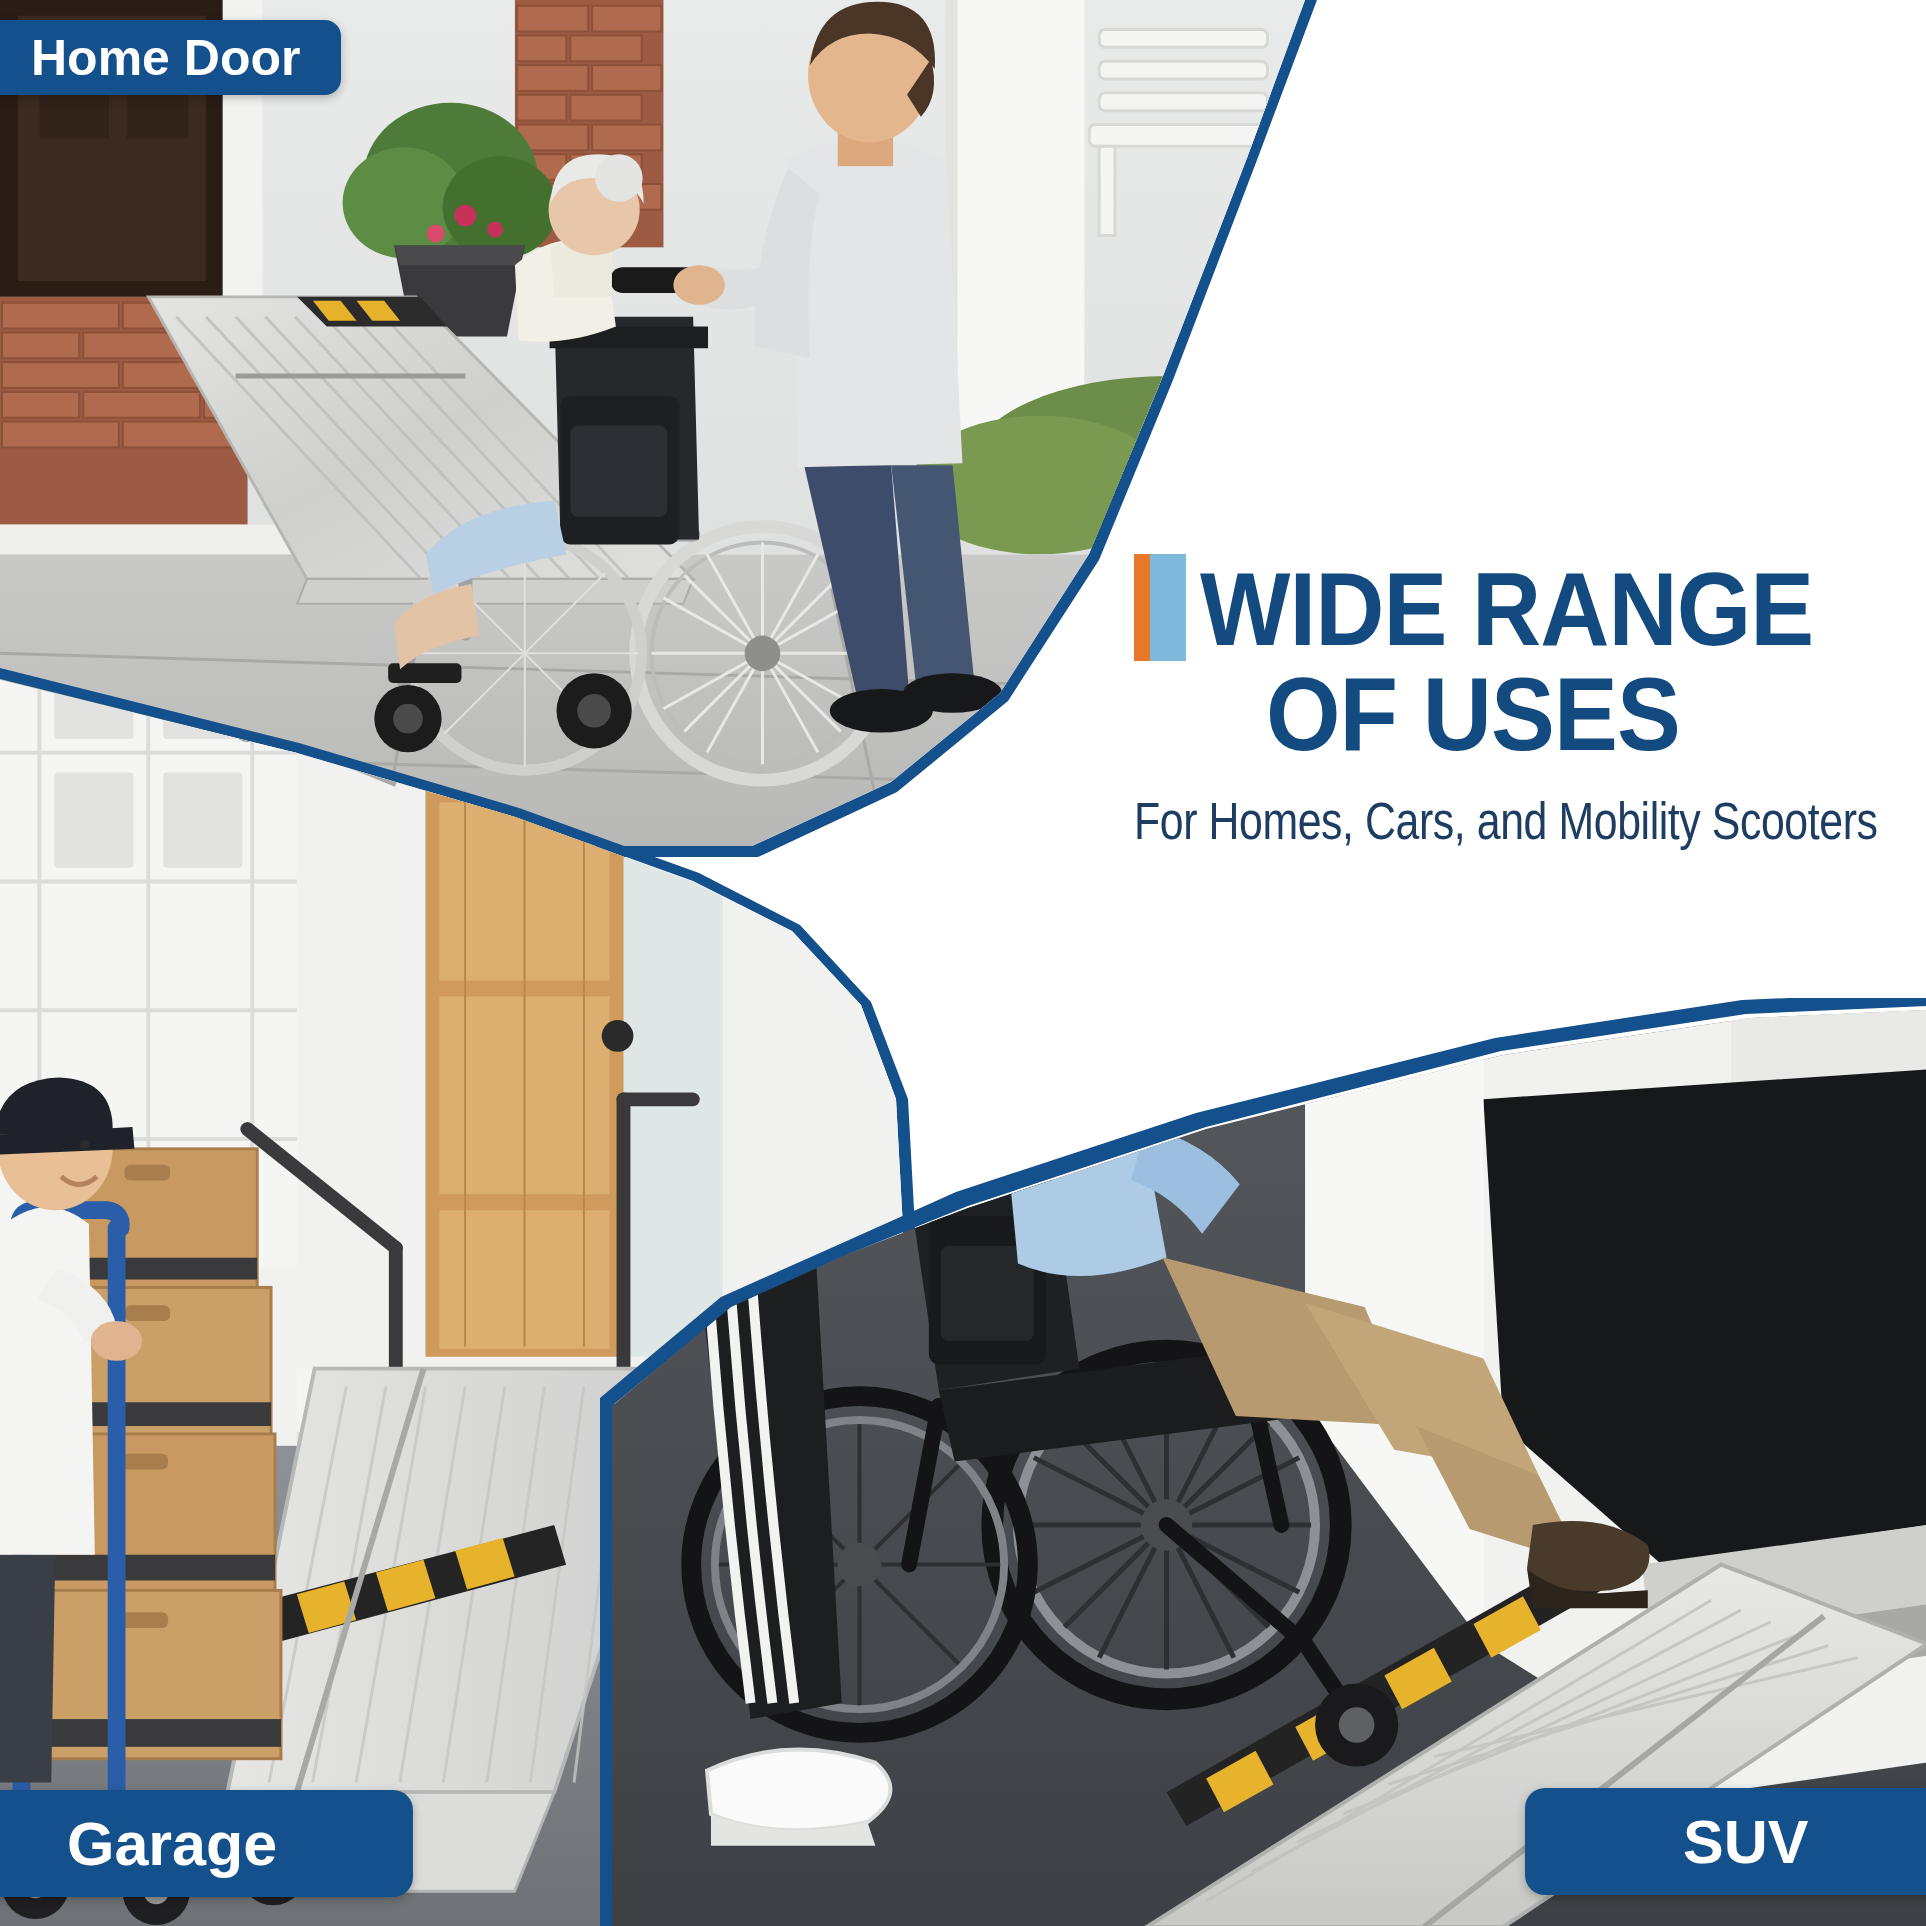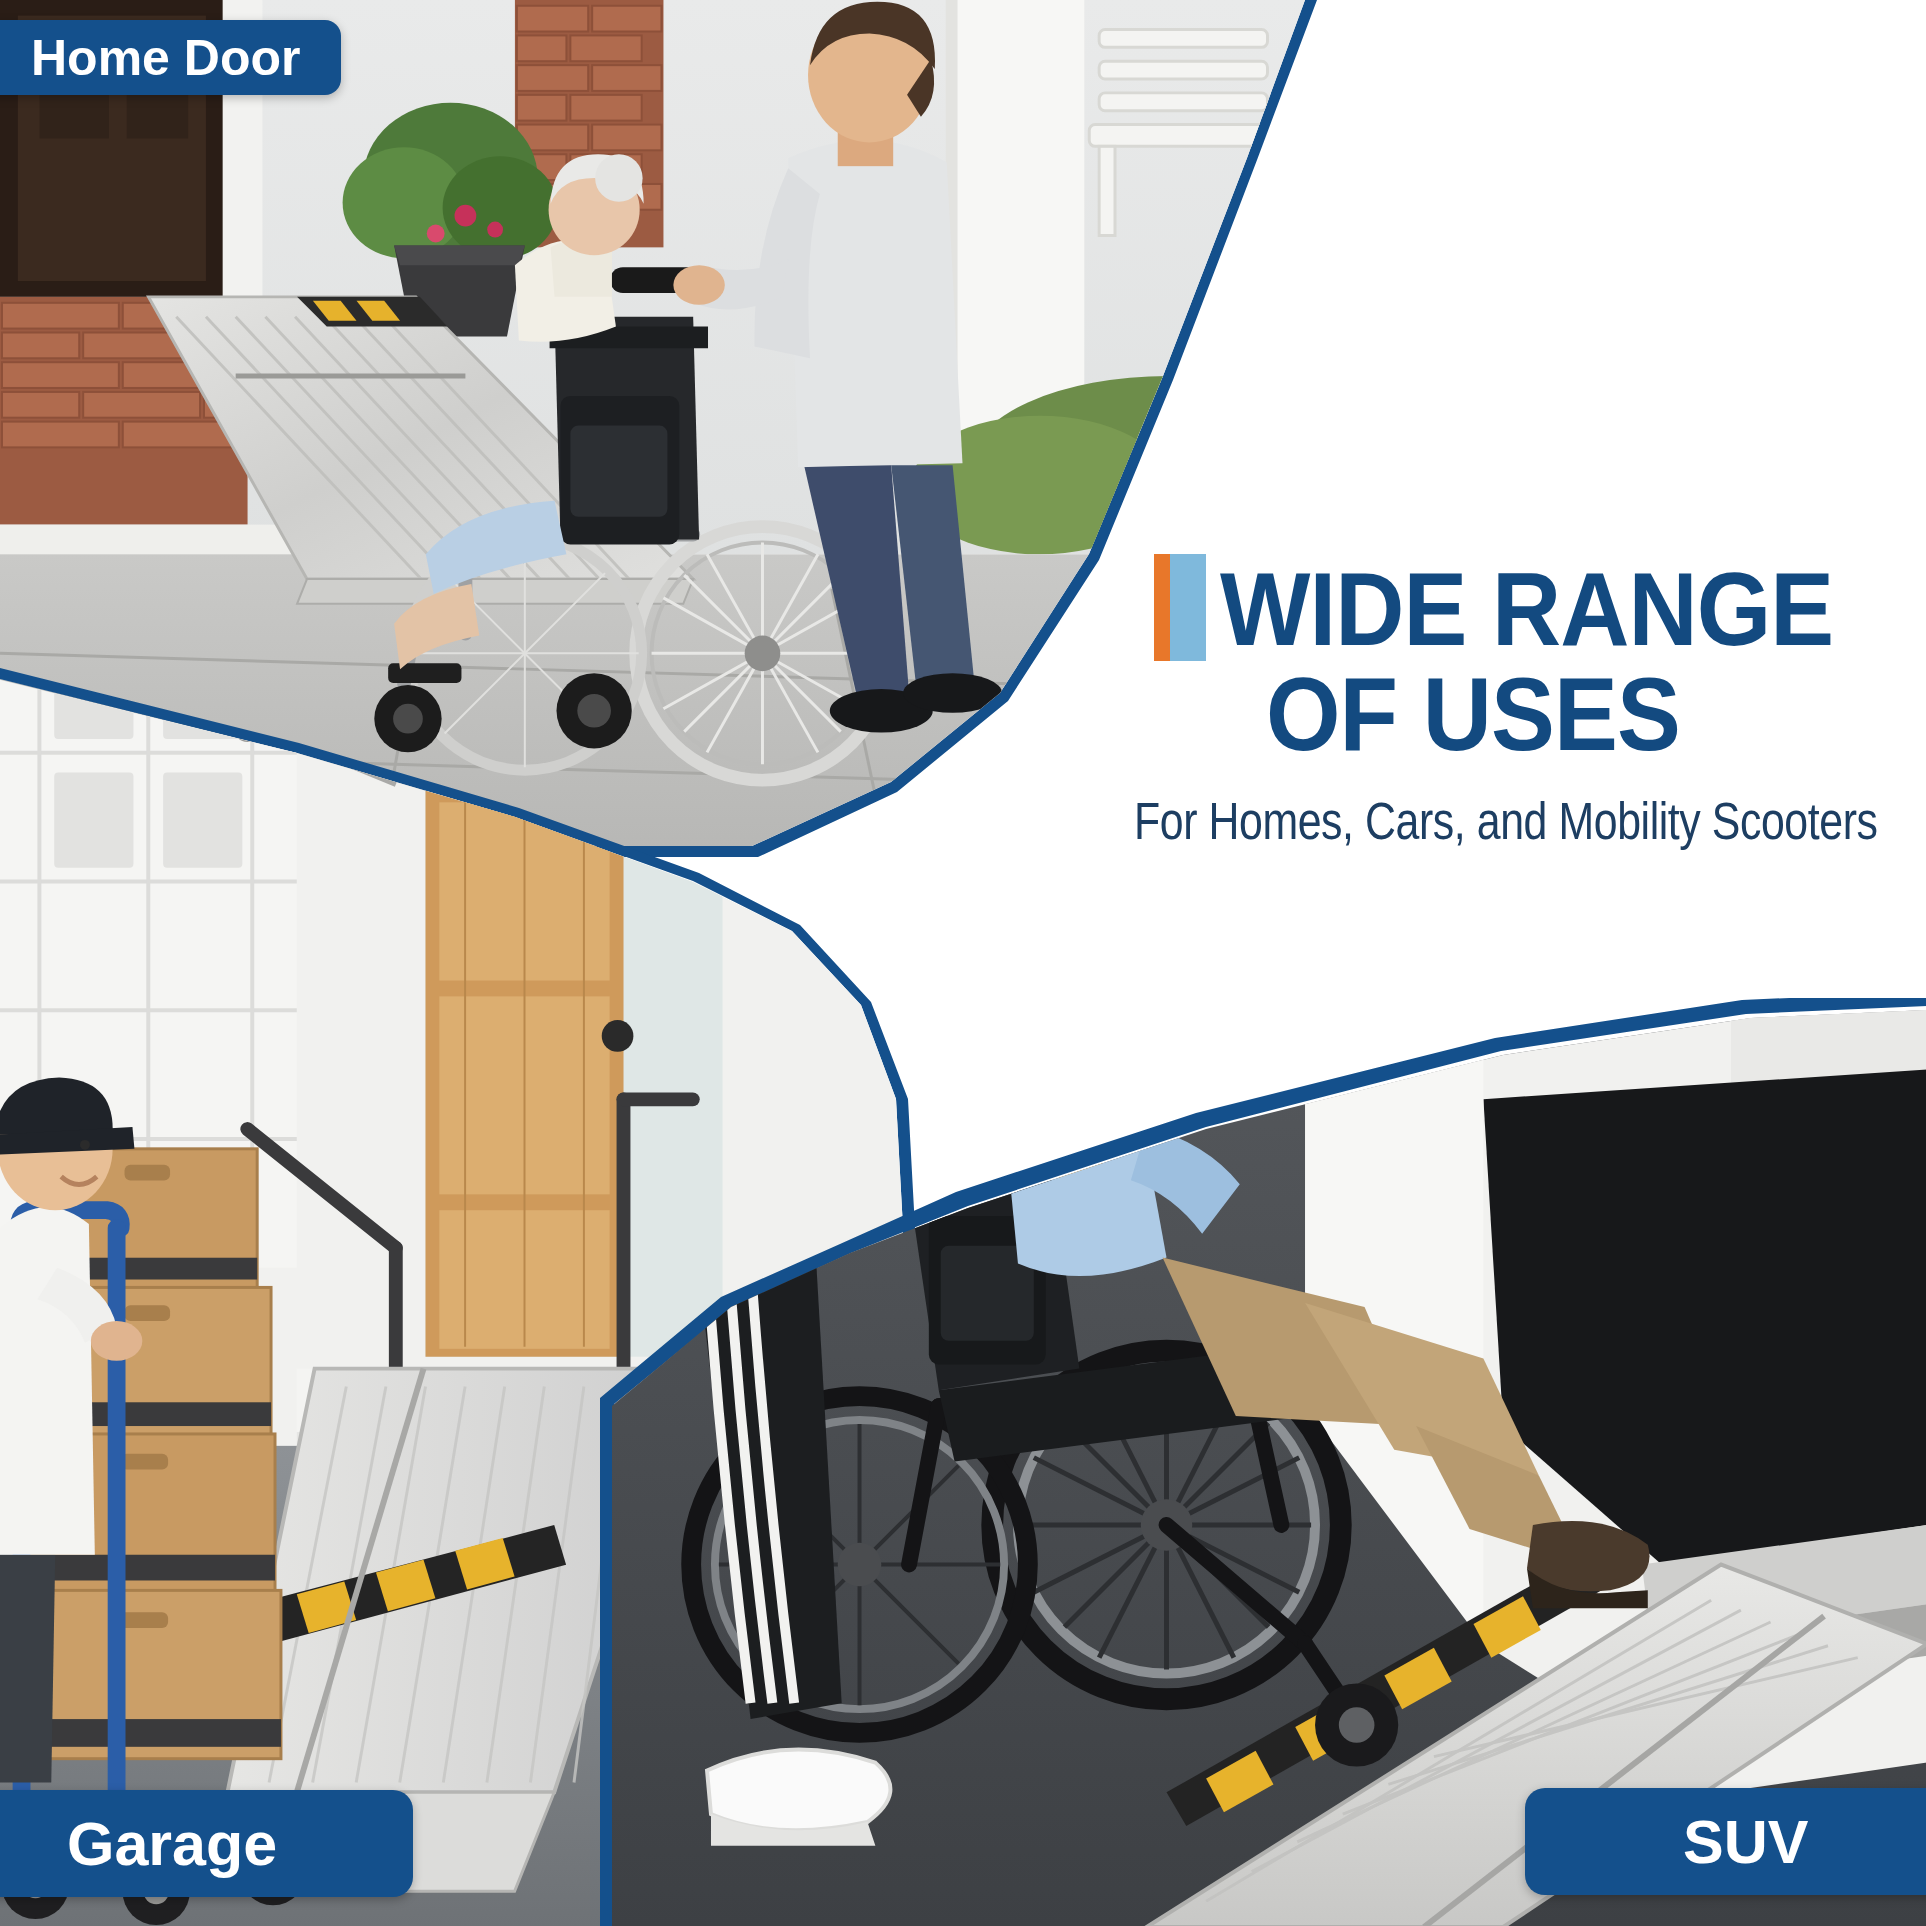--- a/index.html
+++ b/index.html
@@ -61,21 +61,21 @@
 
   
   #text-block{position:absolute;left:1134px;top:554px;width:782px;}
   .headline{
     font-family:"Liberation Sans",sans-serif;
     font-weight:bold;color:#134A80;
     font-size:103px;line-height:0.98;letter-spacing:-1px;
     transform:scaleX(0.93);transform-origin:left center;
     white-space:nowrap;margin:0;
   }
-  #headline-row{display:flex;align-items:stretch;margin-left:20px;}
+  #headline-row{display:flex;align-items:stretch;}
   #accent-orange{width:16px;background:#E8772A;flex:0 0 auto;}
   #accent-blue{width:36px;background:#7FB9DC;flex:0 0 auto;margin-right:14px;}
   #headline-1{padding-top:6px;}
   #headline-2{text-align:center;margin-top:4px;padding-right:53px;}
   #subtitle{
     margin-top:26px;color:#1D3E62;font-size:51px;font-weight:normal;
     font-family:"Liberation Sans",sans-serif;
     transform:scaleX(0.84);transform-origin:left center;white-space:nowrap;
     letter-spacing:-0.5px;
   }

